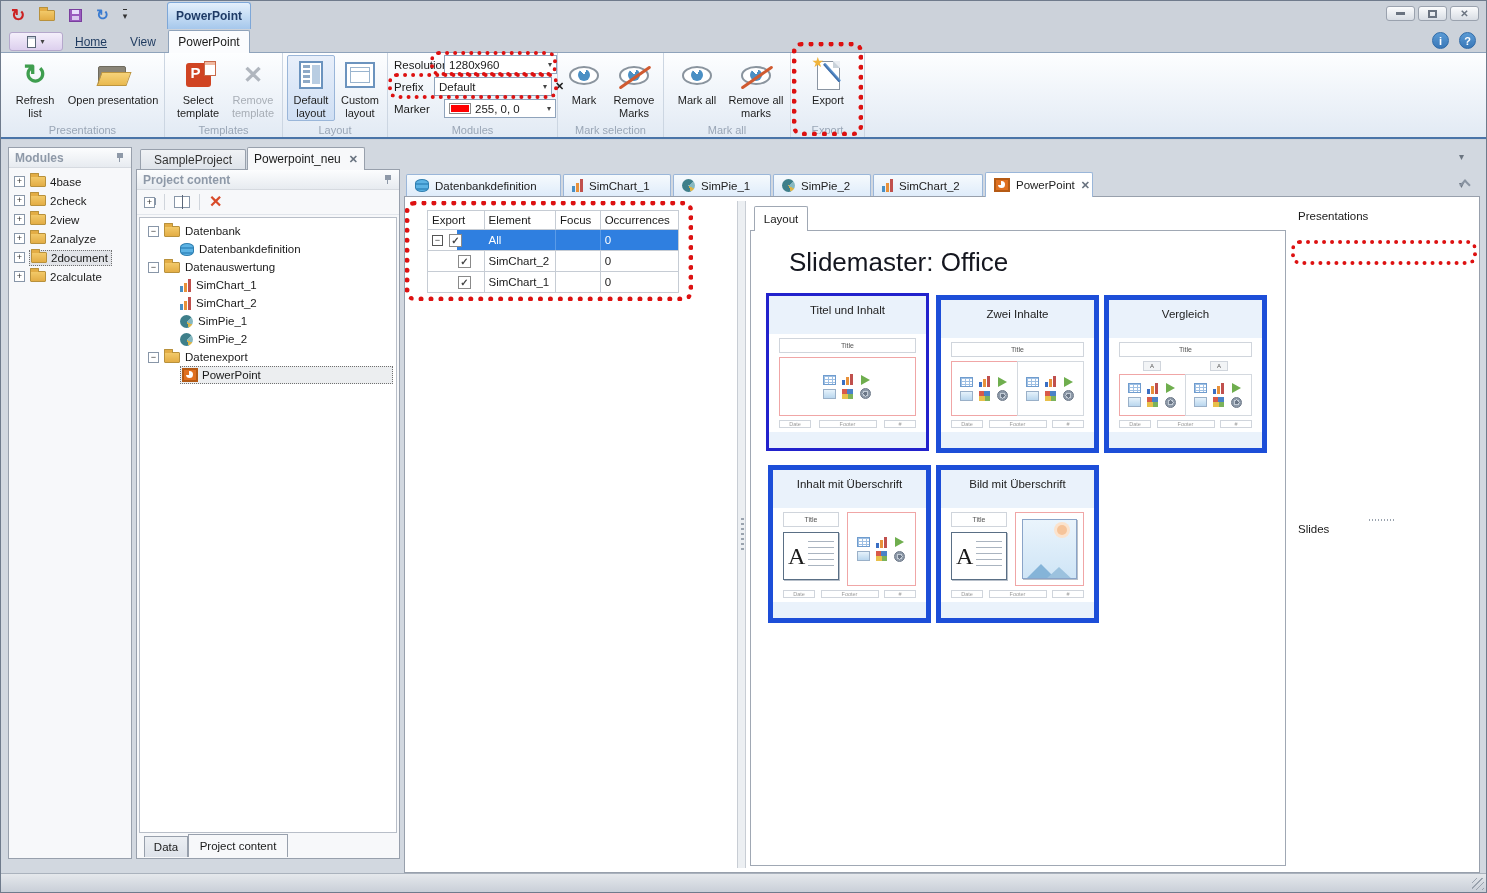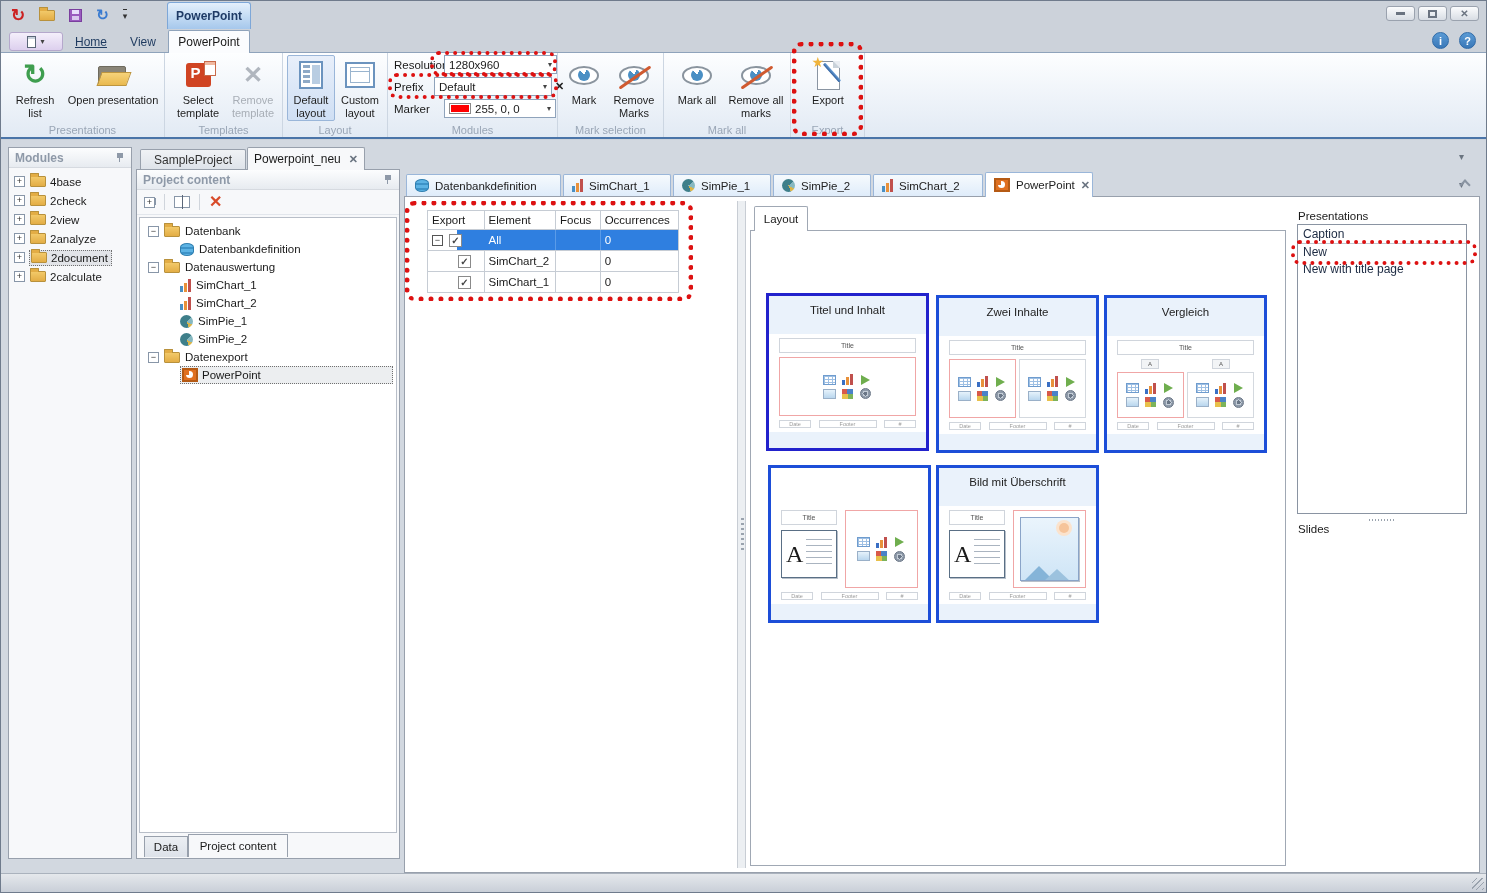--- a/index.html
+++ b/index.html
@@ -206,21 +206,21 @@
 #vsplit::after { content:""; position:absolute; left:3px; top:50%; width:3px; height:34px;
   margin-top:-17px; background:repeating-linear-gradient(#9aa3ae 0 2px,transparent 2px 5px); }
 
 
 #layouttab { position:absolute; left:349px; top:9px; width:54px; height:25px; background:#fff;
   border:1px solid #a0a8b4; border-bottom:none; border-radius:2px 2px 0 0; z-index:2;
   display:flex; align-items:center; justify-content:center; font-size:11.5px; }
 #layoutpanel { position:absolute; left:345px; top:33px; width:536px; bottom:6px; background:#fff;
   border:1px solid #a0a8b4; }
 .lp-heading { position:absolute; left:38px; top:16px; font-size:26px; color:#14161f; }
-.card { position:absolute; width:163px; height:158px; border:3px solid #1d4ed8; background:#fff; }
+.card { position:absolute; width:163px; height:158px; border:5px solid #1d4ed8; background:#fff; }
 .card.selected { border:3px solid #2222cc; margin:-2px; }
 .card-top { height:38px; background:#eaf2fb; display:flex; align-items:flex-start; justify-content:center;
   padding-top:8px; font-size:11.5px; color:#222; }
 .card-bottom { position:absolute; left:0; right:0; bottom:0; height:16px; background:#eaf2fb; }
 .mini { position:absolute; left:10px; right:10px; top:42px; bottom:20px; background:#fff; }
 .mini-title { height:15px; border:1px solid #d0d5dc; display:flex; align-items:center;
   justify-content:center; font-size:7px; color:#555; }
 .mini-body { position:absolute; left:0; right:0; top:19px; bottom:12px; }
 .mini-body.noTitle { top:0; }
 .mini-foot { position:absolute; left:0; right:0; bottom:0; height:8px; display:flex;
@@ -671,20 +671,21 @@
         <div class="xc c4">0</div>
       </div>
     </div>
 
     <div id="vsplit"></div>
 
     <div id="layouttab">
       <span>Layout</span>
     </div>
     <div id="layoutpanel">
+      <div class="lp-heading">Slidemaster: Office</div>
 
       <div class="card selected" style="left:17px;top:64px">
         <div class="card-top">Titel und Inhalt</div>
         <div class="mini">
           <div class="mini-title">Title</div>
           <div class="mini-body">
             <div class="cbox" style="left:0;right:0;top:0;bottom:0">
               <div class="clust">
                   <span class="t-table"></span>
                   <span class="t-chart">
@@ -790,20 +791,21 @@
           <div class="mini-foot">
             <span class="fb f-date">Date</span>
             <span class="fb f-footer">Footer</span>
             <span class="fb f-num">#</span>
           </div>
         </div>
         <div class="card-bottom"></div>
       </div>
 
       <div class="card" style="left:17px;top:234px">
+        <div class="card-top">Inhalt mit Überschrift</div>
         <div class="mini">
           <div class="mini-body noTitle">
             <div class="side-title">Title</div>
             <div class="mini-textblock">
               <span class="bigA">A</span>
               <span class="tlines"></span>
             </div>
             <div class="cbox" style="left:64px;right:0;top:0;bottom:0">
               <div class="clust">
                   <span class="t-table"></span>
@@ -849,25 +851,20 @@
             <span class="fb f-date">Date</span>
             <span class="fb f-footer">Footer</span>
             <span class="fb f-num">#</span>
           </div>
         </div>
         <div class="card-bottom"></div>
       </div>
     </div>
 
     <div class="rp-label" style="left:893px;top:13px">Presentations</div>
-    <div class="plist">
-      <div class="plist-header">Caption</div>
-      <div class="plist-item">New</div>
-      <div class="plist-item">New with title page</div>
-    </div>
     <div class="hgrip"></div>
     <div class="rp-label" style="left:893px;top:326px">Slides</div>
   </div>
 
   <div class="hl" id="hl-resolution"></div>
   <div class="hl" id="hl-prefix"></div>
   <div class="hl" id="hl-exportbtn"></div>
   <div class="hl" id="hl-table"></div>
   <div class="hl" id="hl-new"></div>
 

